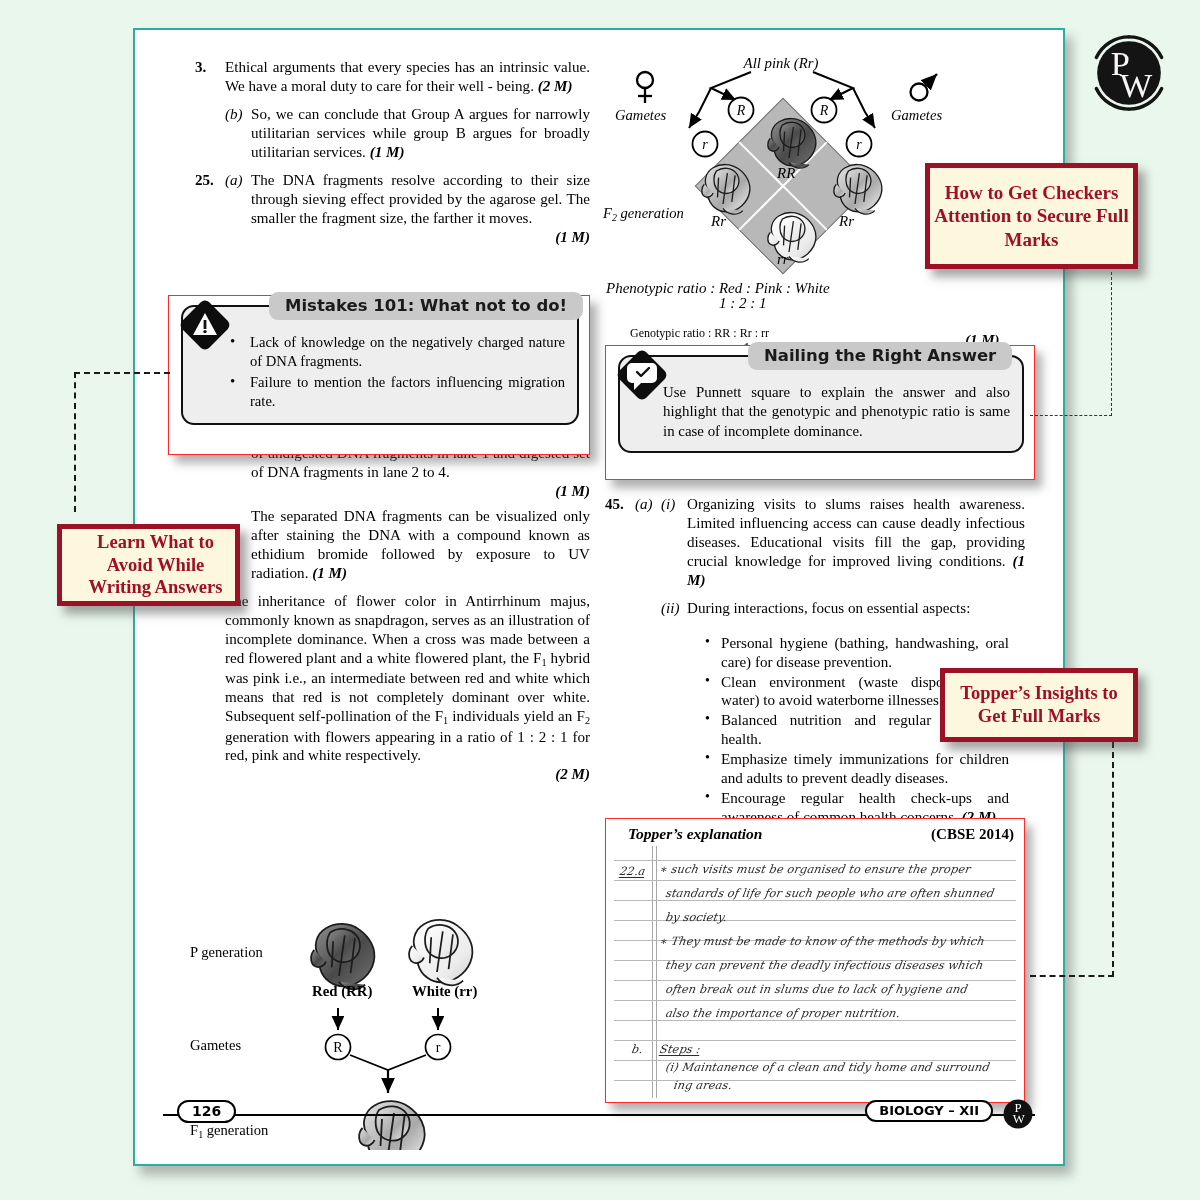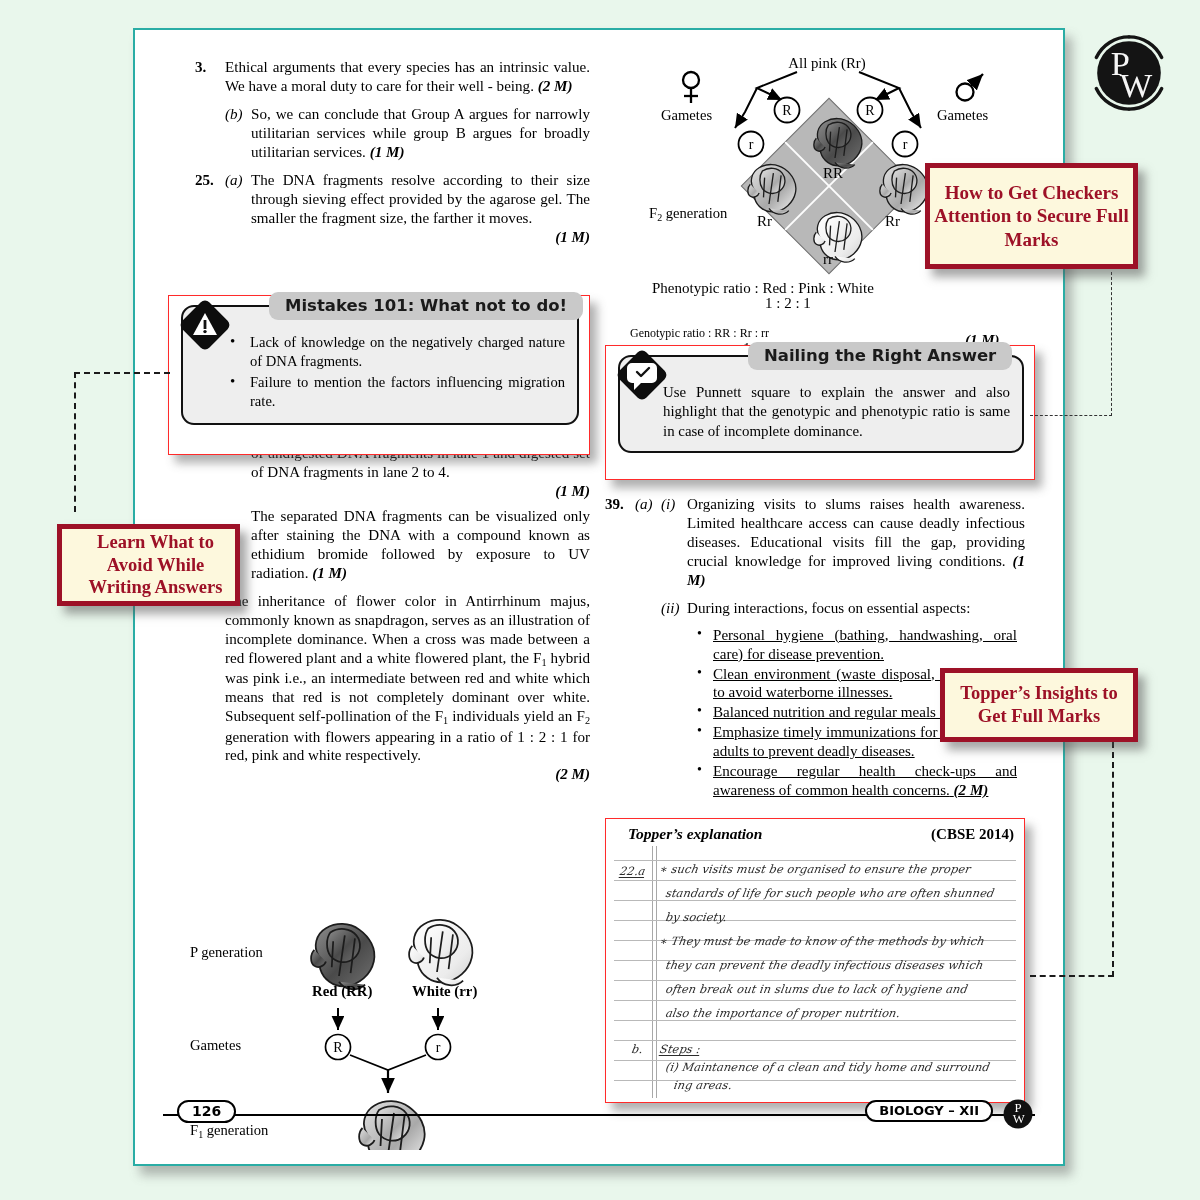--- a/index.html
+++ b/index.html
@@ -29,21 +29,21 @@
   .para { display: flex; margin-bottom: 9px; }
   .para .num  { width: 30px; flex: 0 0 30px; font-weight: bold; text-align: left; }
   .para .let  { width: 26px; flex: 0 0 26px; font-style: italic; }
   .para .rom  { width: 26px; flex: 0 0 26px; font-style: italic; }
   .para .body { flex: 1 1 auto; text-align: justify; }
   .mk { font-weight: bold; font-style: italic; }
   .italic { }
   .rightmark { text-align: right; font-weight: bold; font-style: italic; }
   sub { font-size: 0.68em; vertical-align: -0.25em; }
 
-  ul.bullets { list-style: none; margin: 8px; padding: 0; text-decoration: underline; }
+  ul.bullets { list-style: none; margin: 16px; padding: 0; }
   ul.bullets li { position: relative; padding-left: 18px; text-align: justify; margin-bottom: 1px; }
   ul.bullets li::before {
     content: "\2022"; position: absolute; left: 2px; top: -1px; font-size: 14px;
   }
 
   
   .tipbox {
     position: absolute;
     border: 1.4px solid #ff2a2a;
     background: #ffffff;
@@ -150,21 +150,21 @@
     position: absolute; right: 42px; top: 0;
     border: 2px solid #000; border-radius: 14px; background: #fff;
     padding: 1px 12px 2px; font-family: "DejaVu Sans", sans-serif;
     font-weight: bold; font-size: 13px;
   }
   .footlogo { position: absolute; right: 0; top: -3px; width: 34px; height: 34px; }
 
   
   .pwlogo { position: absolute; left: 1086px; top: 30px; width: 86px; height: 86px; }
 
-  .punnett { position: absolute; left: 492px; top: 18px; width: 400px; height: 270px; }
+  .punnett { position: absolute; left: 446px; top: 18px; width: 400px; height: 270px; font-style: italic; }
   .pedigree { position: absolute; left: 55px; top: 860px; width: 400px; height: 260px; }
 </style>
 </head>
 <body>
 <div id="root">
 
 <div class="sheet">
 
   <div class="col colL">
 
@@ -341,24 +341,24 @@
       <text x="138" y="260" font-family="Liberation Serif, serif" font-size="15">1  :  2  :   1</text>
     </svg>
   </div>
 
   <div style="position:absolute;left:495px;top:296px;font-size:12px">Genotypic ratio : RR  : Rr   :   rr</div>
   <div style="position:absolute;left:608px;top:310px;font-size:15px;letter-spacing:3px">1 : 2 : 1</div>
   <div style="position:absolute;left:830px;top:302px;font-size:15px;font-weight:bold;font-style:italic">(1 M)</div>
 
   <div class="col colR" style="top:465px;">
     <div class="para">
-      <span class="num">39.</span>
+      <span class="num">45.</span>
       <span class="let">(a)</span>
       <span class="rom">(i)</span>
-      <span class="body"><span>Organizing visits to slums raises health awareness. Limited healthcare access can cause deadly infectious diseases. Educational visits fill the gap, providing crucial knowledge for improved living conditions.</span> <span class="mk">(1 M)</span></span>
+      <span class="body"><span>Organizing visits to slums raises health awareness. Limited influencing access can cause deadly infectious diseases. Educational visits fill the gap, providing crucial knowledge for improved living conditions.</span> <span class="mk">(1 M)</span></span>
     </div>
 
     <div class="para">
       <span class="num"></span>
       <span class="let"></span>
       <span class="rom">(ii)</span>
       <span class="body">
         <div style="margin-bottom:3px">During interactions, focus on essential aspects:</div>
         <ul class="bullets">
           <li>Personal hygiene (bathing, handwashing, oral care) for disease prevention.</li>

